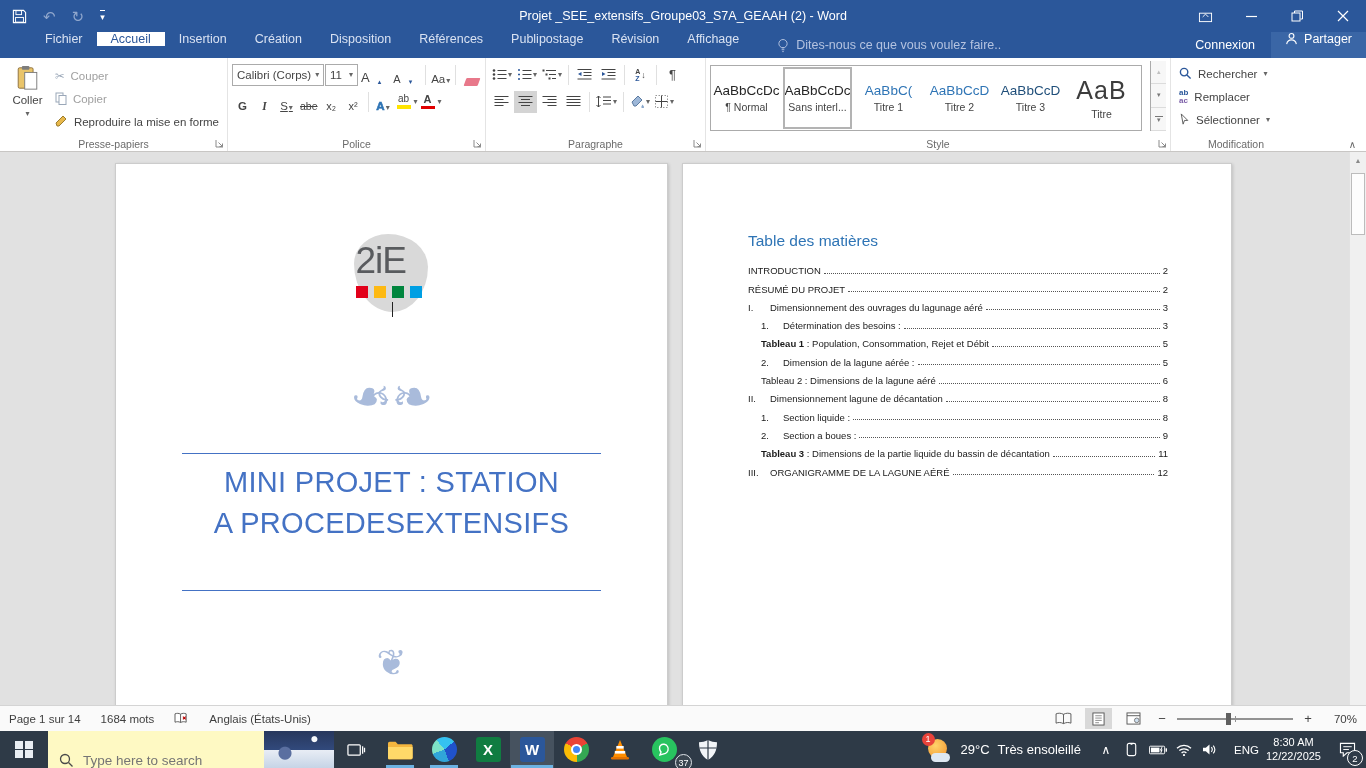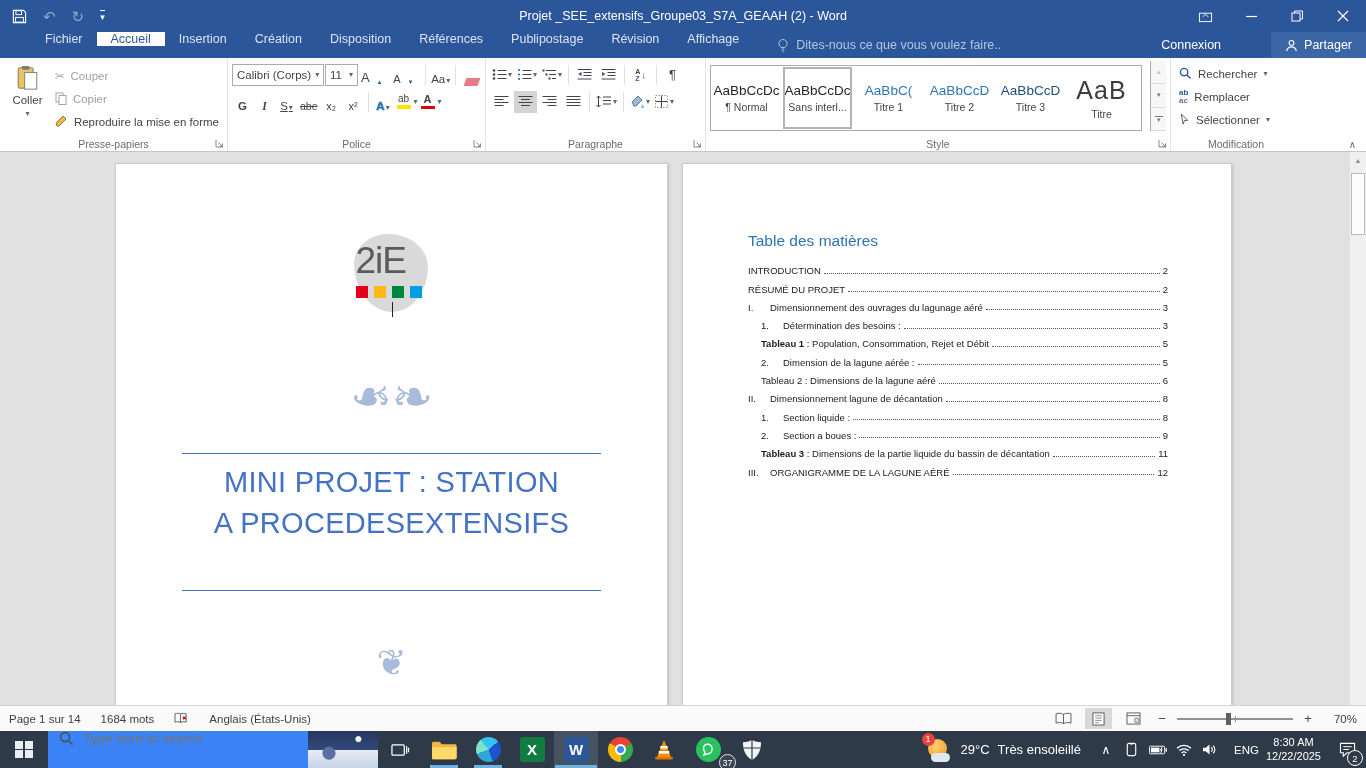--- a/index.html
+++ b/index.html
@@ -17,21 +17,21 @@
   .win-controls{margin-left:auto;display:flex;height:100%;z-index:2;}
   .wc{width:46px;height:100%;display:flex;align-items:center;justify-content:center;}
 
   
   .tabrow{height:26px;background:#2b579a;display:flex;align-items:stretch;font-size:12.5px;color:#d9e2f2;}
   .tab{padding:0 14px;display:flex;align-items:center;}
   .tab.active{background:#fff;color:#2b579a;}
   .tellme{display:flex;align-items:center;gap:7px;color:#b4c3e0;margin-left:24px;}
   .acct{margin-left:auto;display:flex;align-items:center;color:#fff;}
   .acct .signin{padding:0 16px;}
-  .acct .share{display:flex;align-items:center;gap:6px;padding:0 14px;background:#3a66a6;height:100%;margin-left:34px;}
+  .acct .share{display:flex;align-items:flex-start;gap:6px;padding:0 14px;background:#3a66a6;height:100%;}
 
   
   .ribbon{height:94px;background:#fff;display:flex;position:relative;font-size:11.5px;color:#444;border-bottom:1px solid #c8c6c4;}
   .rgroup{position:relative;border-right:1px solid #e4e4e4;padding:3px 4px 16px 4px;}
   .glabel{position:absolute;bottom:1px;left:0;right:0;text-align:center;font-size:10.5px;color:#6b6b6b;}
   .dlg{position:absolute;right:3px;bottom:3px;}
   .collapse{position:absolute;right:10px;bottom:1px;color:#666;font-size:10px;}
   
   .g-clip{width:228px;display:flex;}
   .paste{width:48px;display:flex;flex-direction:column;align-items:center;padding-top:4px;gap:3px;}
@@ -124,21 +124,21 @@
   .ztrack{width:116px;height:2px;background:#929292;position:relative;}
   .znotch{position:absolute;left:50%;top:-2px;width:1px;height:6px;background:#929292;}
   .zthumb{position:absolute;left:42%;top:-5px;width:5px;height:12px;background:#5f5f5f;}
   .zpct{width:34px;text-align:right;}
 
   
   .taskbar{position:absolute;top:731px;left:0;right:0;height:37px;background:#2e3a47;display:flex;align-items:stretch;color:#fff;}
   .tb-start{width:48px;display:flex;align-items:center;justify-content:center;}
   .sgrid{display:grid;grid-template-columns:8px 8px;grid-template-rows:8px 8px;gap:1.5px;}
   .sgrid div{background:#e9eef3;}
-  .tb-search{width:330px;background:#3b82f6;display:flex;align-items:flex-start;position:relative;}
+  .tb-search{width:286px;background:#fef9c3;display:flex;align-items:flex-end;position:relative;}
   .tb-search input{border:none;outline:none;flex:1;font-size:13.5px;color:#333;padding-left:9px;font-family:inherit;background:transparent;}
   .shl-img{width:70px;height:37px;flex:none;background:
      radial-gradient(circle at 72% 22%, #f6f8fb 0 2.5px, rgba(0,0,0,0) 3.5px),
      radial-gradient(circle at 30% 60%, #5a6fa0 0 6px, rgba(0,0,0,0) 7px),
      linear-gradient(180deg,#27375c 0%,#31497b 50%,#e8edf5 52%,#c6d4e6 100%);}
   .slot{width:44px;position:relative;display:flex;align-items:center;justify-content:center;}
   .slot.active{background:#46525f;}
   .ind{position:absolute;bottom:0;left:8px;right:8px;height:3px;background:#6cb2e2;}
   .slot.active .ind{left:1px;right:1px;}
   .tile{width:25px;height:25px;border-radius:3px;display:flex;align-items:center;justify-content:center;font-weight:700;color:#fff;font-size:15px;}

